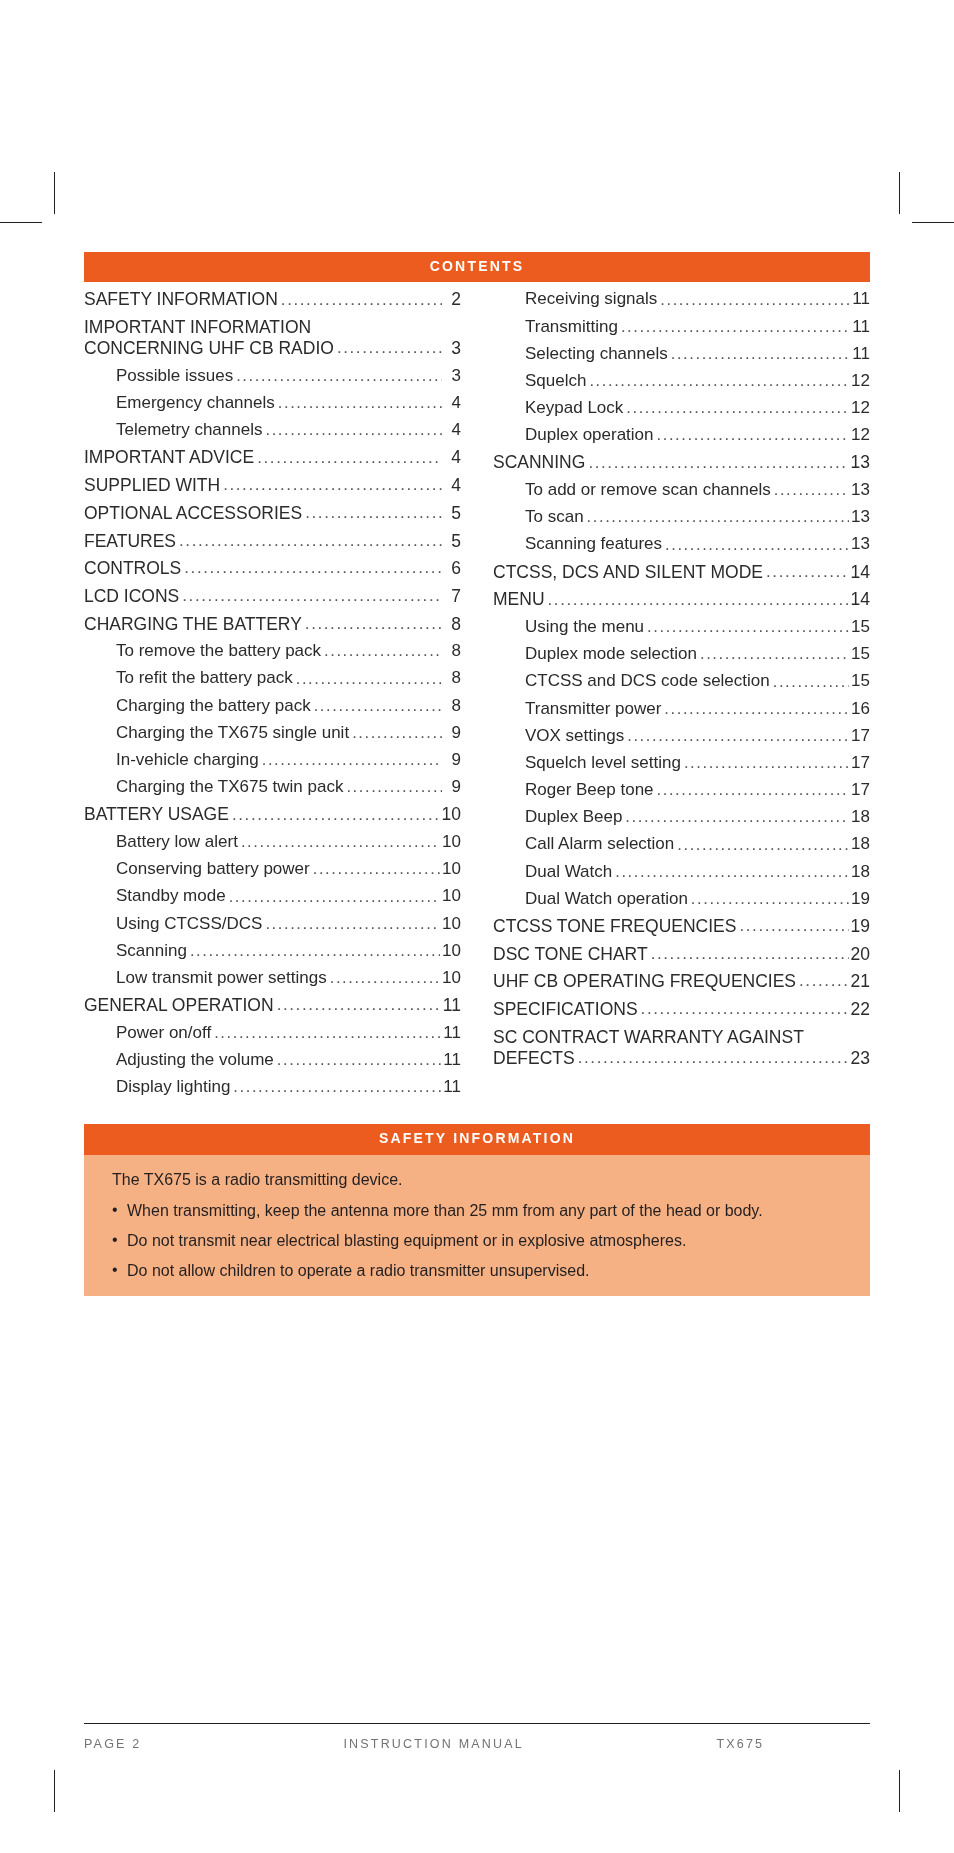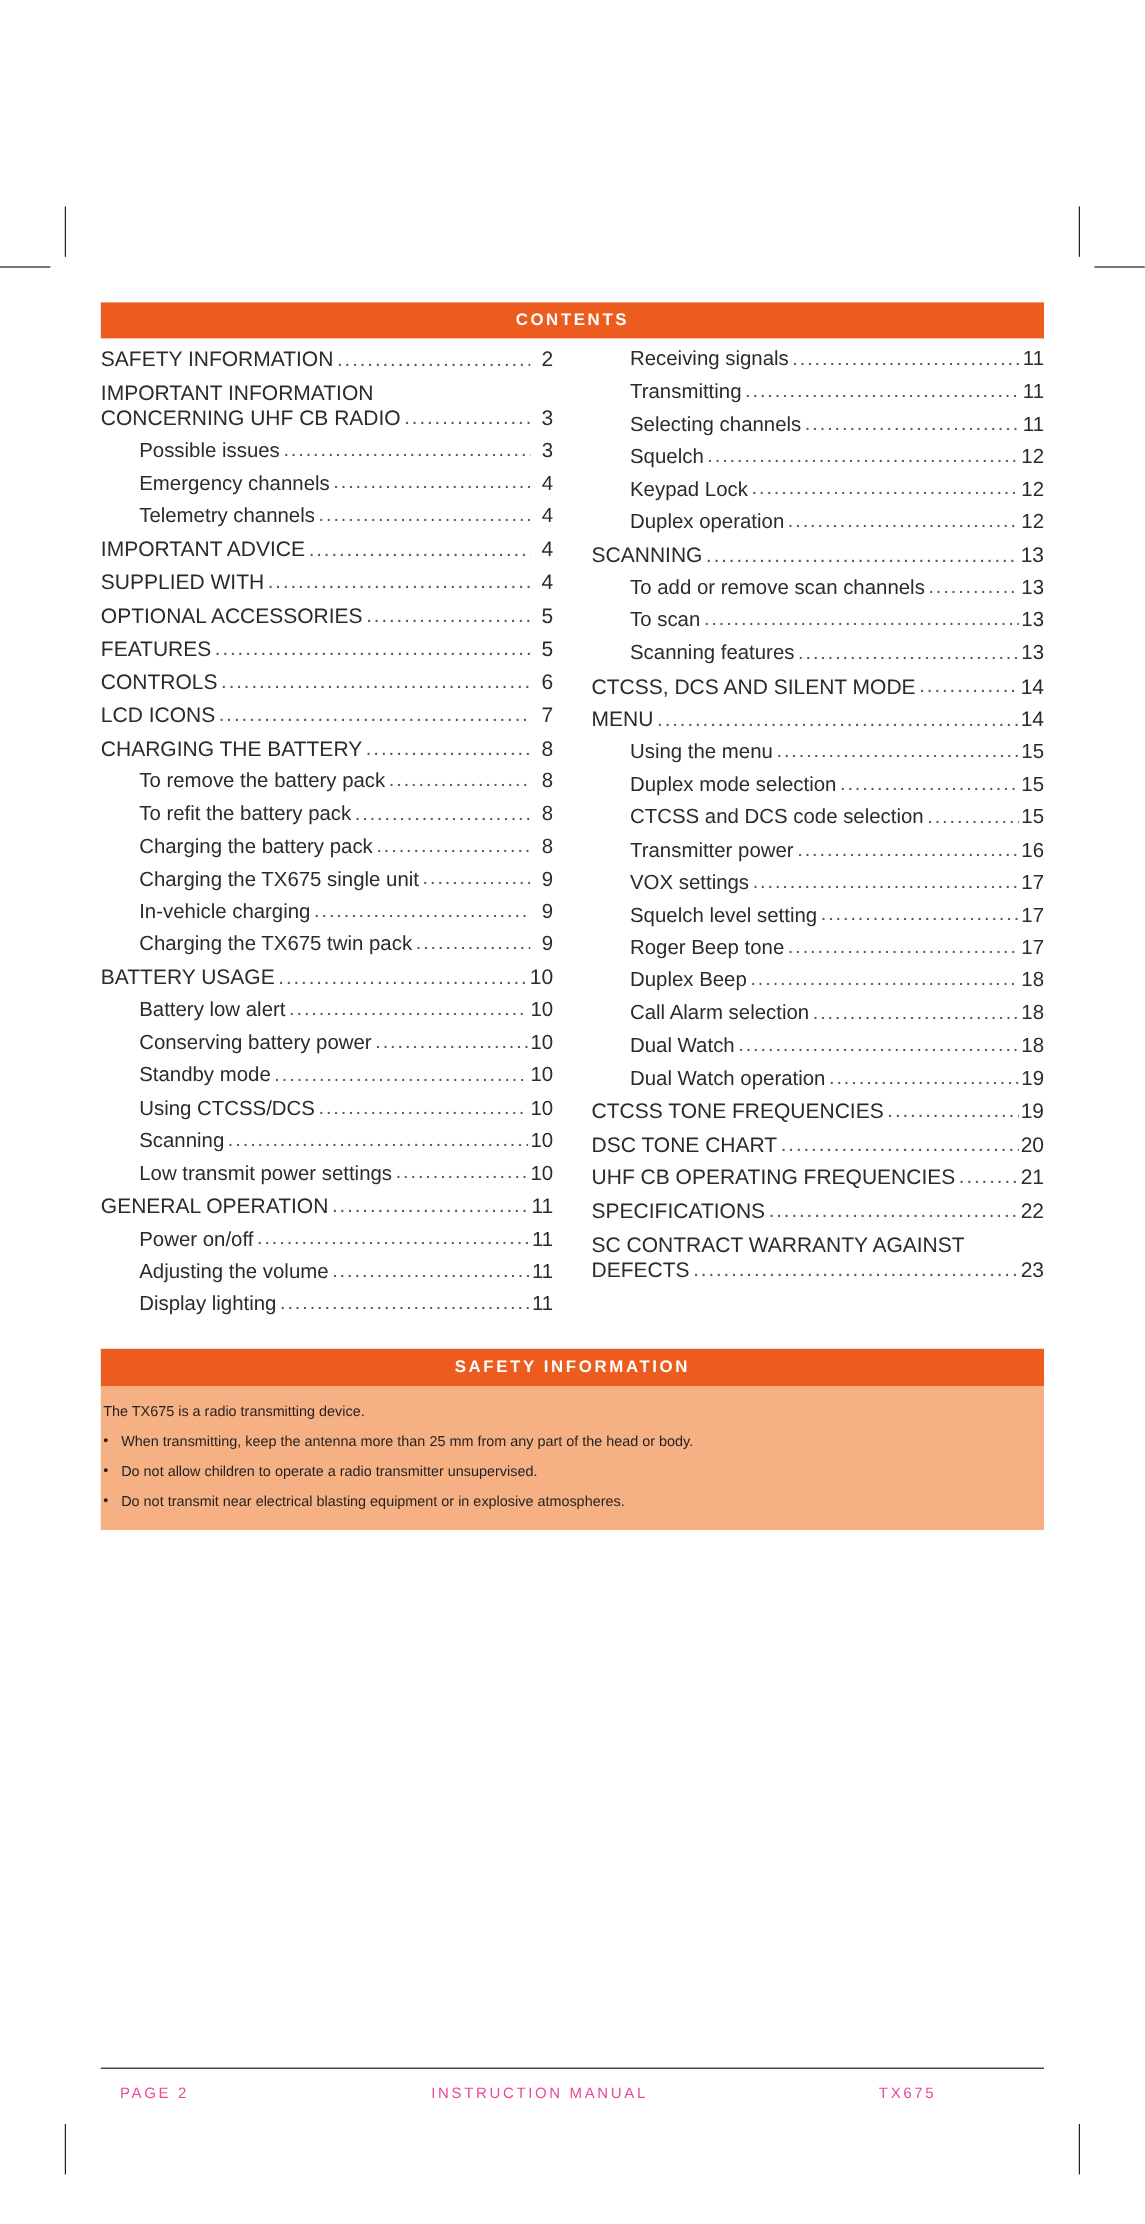--- a/index.html
+++ b/index.html
@@ -100,22 +100,22 @@
   .lvl1 { padding-left: 0; }
   .lvl2 { padding-left: 32px; font-size: 17px; }
   .lvl2 .dots { font-size: 16.5px; }
 
   
   .safety-panel {
     margin-top: 19px;
   }
   .safety-body {
     background: #f5b183;
-    padding: 12px 18px 14px 2px;
-    font-size: 12px;
+    padding: 12px 18px 14px 28px;
+    font-size: 16px;
     line-height: 1.32;
     color: #231f20;
   }
   .safety-intro {
     margin: 2px 0 10px 0;
   }
   .safety-list {
     margin: 0;
     padding: 0;
     list-style: none;
@@ -144,22 +144,21 @@
   }
   .footer {
     position: absolute;
     left: 84px;
     top: 1737px;
     width: 786px;
     display: flex;
     align-items: center;
     font-size: 12.5px;
     letter-spacing: 2.2px;
-    color: #ec4899;
-    margin-left: 16px;
+    color: #737373;
   }
   .footer .f-left { flex: 0 0 33%; text-align: left; }
   .footer .f-mid  { flex: 0 0 34%; text-align: left; }
   .footer .f-right{ flex: 0 0 33%; text-align: center; }
 </style>
 </head>
 <body>
 
 <div class="crop-mark cm-v" style="left:54px; top:172px;"></div>
 <div class="crop-mark cm-v" style="left:899px; top:172px;"></div>
@@ -469,22 +468,22 @@
         </div>
       </div>
   </div>
 
   <div class="safety-panel">
     <div class="section-bar">SAFETY INFORMATION</div>
     <div class="safety-body">
       <div class="safety-intro">The TX675 is a radio transmitting device.</div>
       <ul class="safety-list">
           <li>When transmitting, keep the antenna more than 25 mm from any part of the head or body.</li>
+          <li>Do not transmit near electrical blasting equipment or in explosive atmospheres.</li>
           <li>Do not allow children to operate a radio transmitter unsupervised.</li>
-          <li>Do not transmit near electrical blasting equipment or in explosive atmospheres.</li>
         </ul>
     </div>
   </div>
 
 </div>
 
 <div class="footer-rule"></div>
 <div class="footer">
   <span class="f-left">PAGE 2</span>
   <span class="f-mid">INSTRUCTION MANUAL</span>

